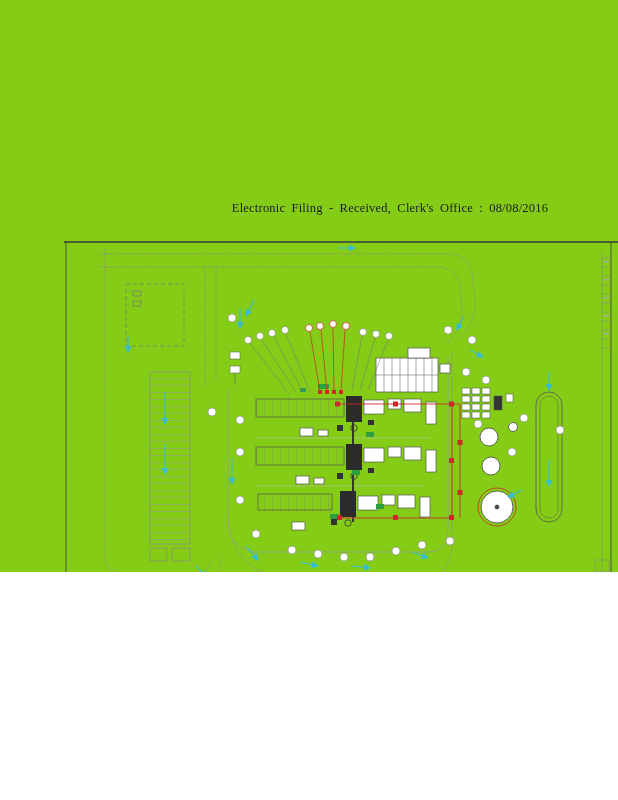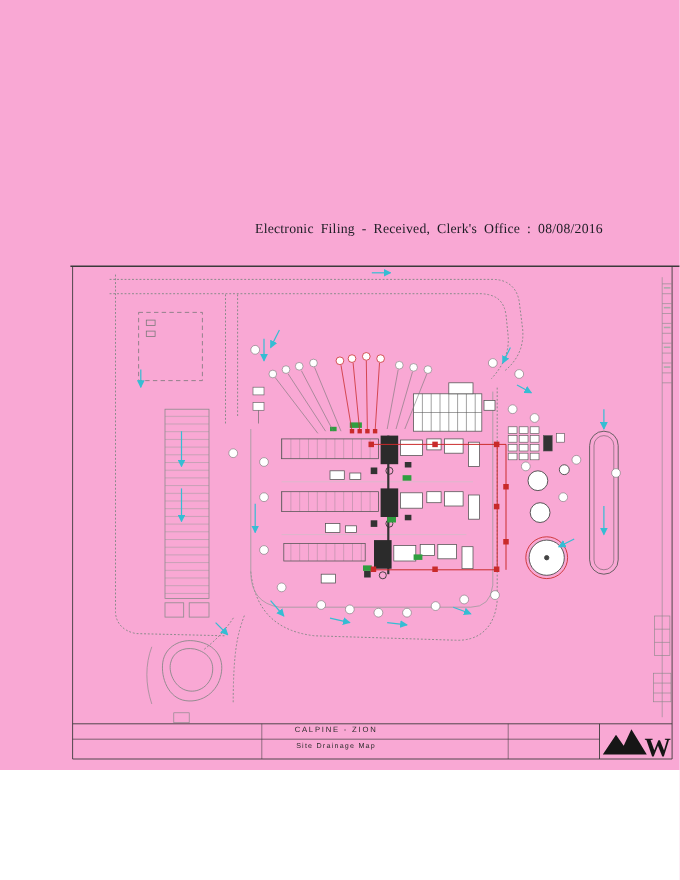--- a/index.html
+++ b/index.html
@@ -1,17 +1,17 @@
 <!DOCTYPE html>
 <html><head>
 <meta charset="utf-8">
 <style>
   html,body { margin:0; padding:0; background:#ffffff; }
   .page {
-    position:relative; width:618px; height:700px; background:#f9a8d4;
+    position:relative; width:618px; height:572px; background:#84cc16;
     font-family:"Liberation Serif", serif; overflow:hidden;
   }
   .filing-header {
     position:absolute; top:201px; left:160px; width:460px;
     text-align:center; font-size:12.5px; color:#1c1c24;
     word-spacing:3px; letter-spacing:0.2px; white-space:nowrap;
   }
   .drawing-svg { position:absolute; left:0; top:0; width:618px; height:800px; }
   .tb-text {
     position:absolute; left:66px; width:479px; text-align:center;

